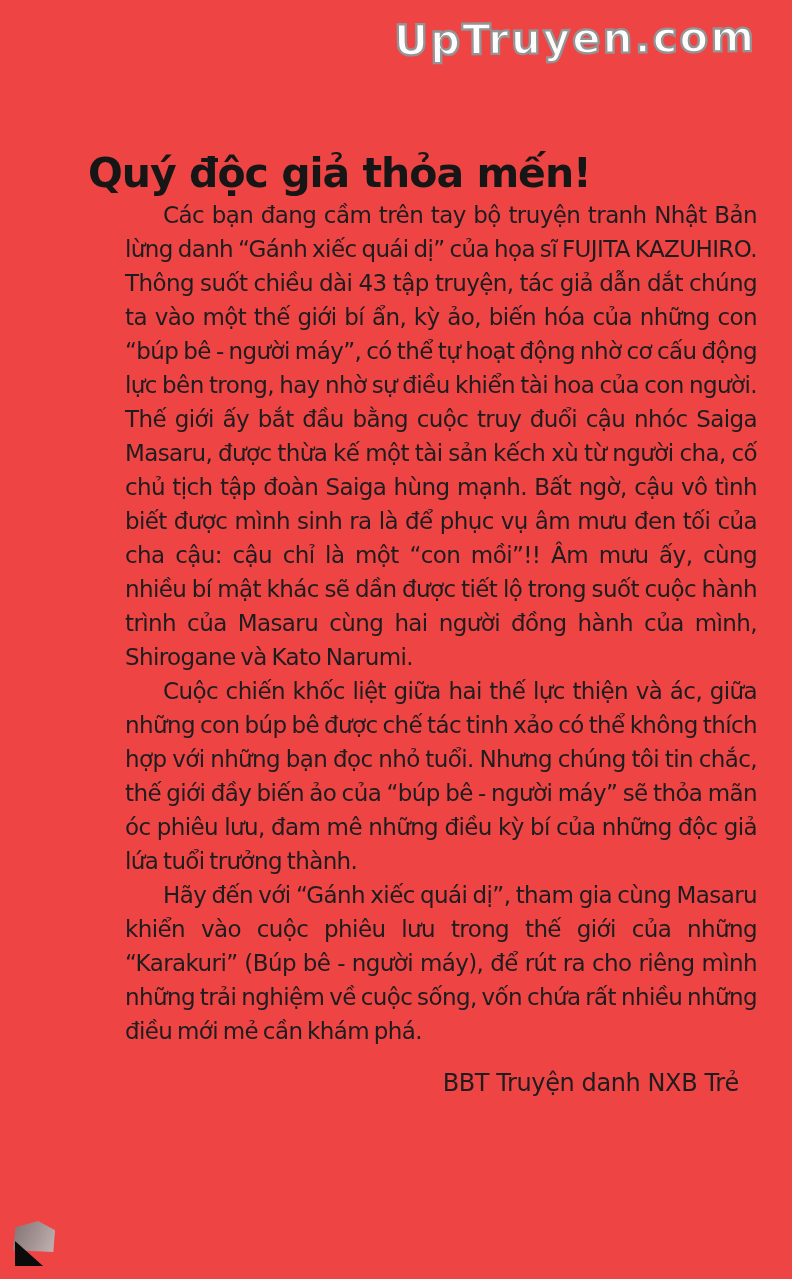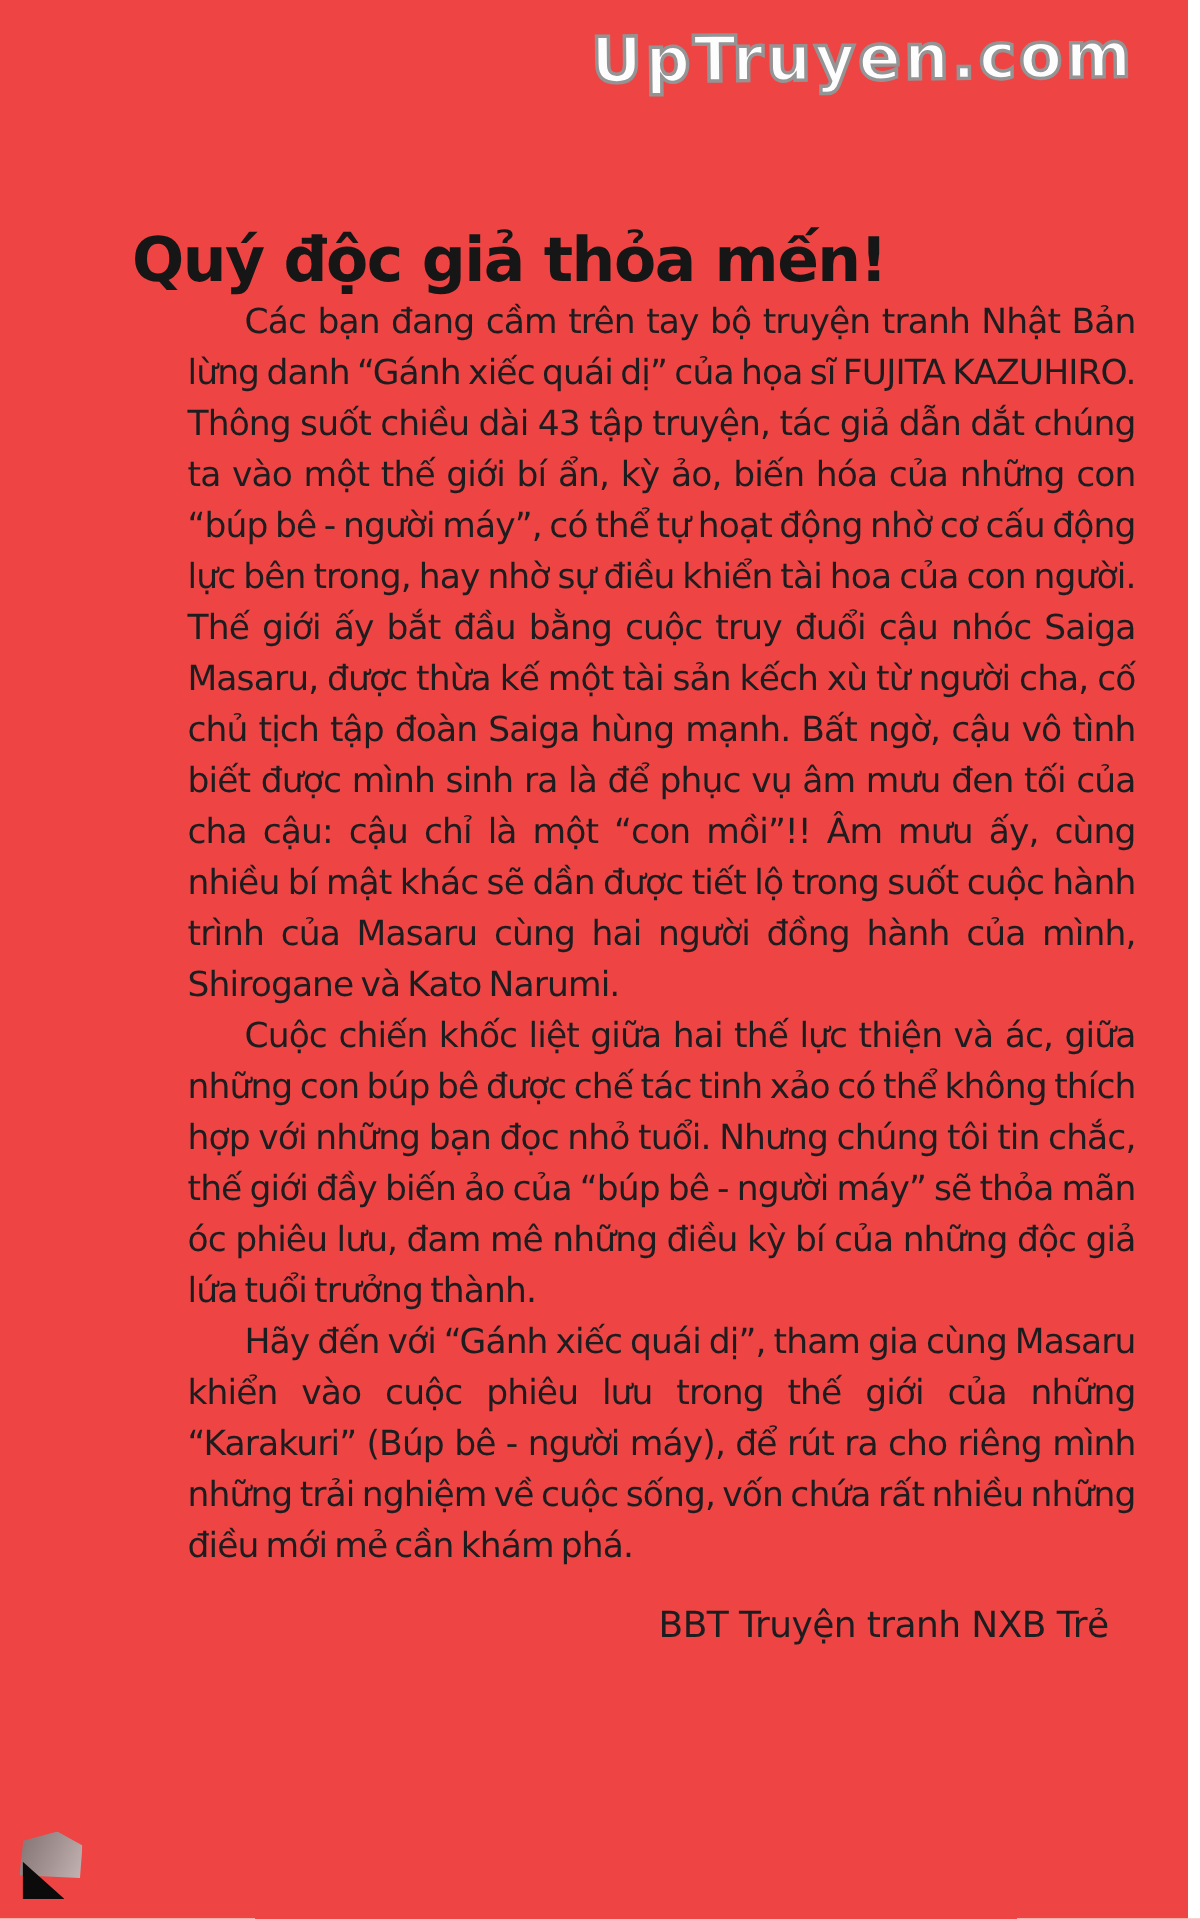--- a/index.html
+++ b/index.html
@@ -96,19 +96,19 @@
 <div class="page">
 
   <div class="watermark">UpTruyen.com</div>
 
   <h1 class="title">Quý độc giả thỏa mến!</h1>
 
   <div class="body-text">
     <p>Các bạn đang cầm trên tay bộ truyện tranh Nhật Bản lừng danh “Gánh xiếc quái dị” của họa sĩ FUJITA KAZUHIRO. Thông suốt chiều dài 43 tập truyện, tác giả dẫn dắt chúng ta vào một thế giới bí ẩn, kỳ ảo, biến hóa của những con “búp bê - người máy”, có thể tự hoạt động nhờ cơ cấu động lực bên trong, hay nhờ sự điều khiển tài hoa của con người. Thế giới ấy bắt đầu bằng cuộc truy đuổi cậu nhóc Saiga Masaru, được thừa kế một tài sản kếch xù từ người cha, cố chủ tịch tập đoàn Saiga hùng mạnh. Bất ngờ, cậu vô tình biết được mình sinh ra là để phục vụ âm mưu đen tối của cha cậu: cậu chỉ là một “con mồi”!! Âm mưu ấy, cùng nhiều bí mật khác sẽ dần được tiết lộ trong suốt cuộc hành trình của Masaru cùng hai người đồng hành của mình, Shirogane và Kato Narumi.</p>
     <p>Cuộc chiến khốc liệt giữa hai thế lực thiện và ác, giữa những con búp bê được chế tác tinh xảo có thể không thích hợp với những bạn đọc nhỏ tuổi. Nhưng chúng tôi tin chắc, thế giới đầy biến ảo của “búp bê - người máy” sẽ thỏa mãn óc phiêu lưu, đam mê những điều kỳ bí của những độc giả lứa tuổi trưởng thành.</p>
     <p>Hãy đến với “Gánh xiếc quái dị”, tham gia cùng Masaru khiển vào cuộc phiêu lưu trong thế giới của những “Karakuri” (Búp bê - người máy), để rút ra cho riêng mình những trải nghiệm về cuộc sống, vốn chứa rất nhiều những điều mới mẻ cần khám phá.</p>
-    <div class="signature">BBT Truyện tranh NXB Trẻ</div>
+    <div class="signature">BBT Truyện danh NXB Trẻ</div>
   </div>
 
   <div class="corner-smudge"></div>
   <div class="corner-triangle"></div>
 
 </div>
 
 </body></html>

